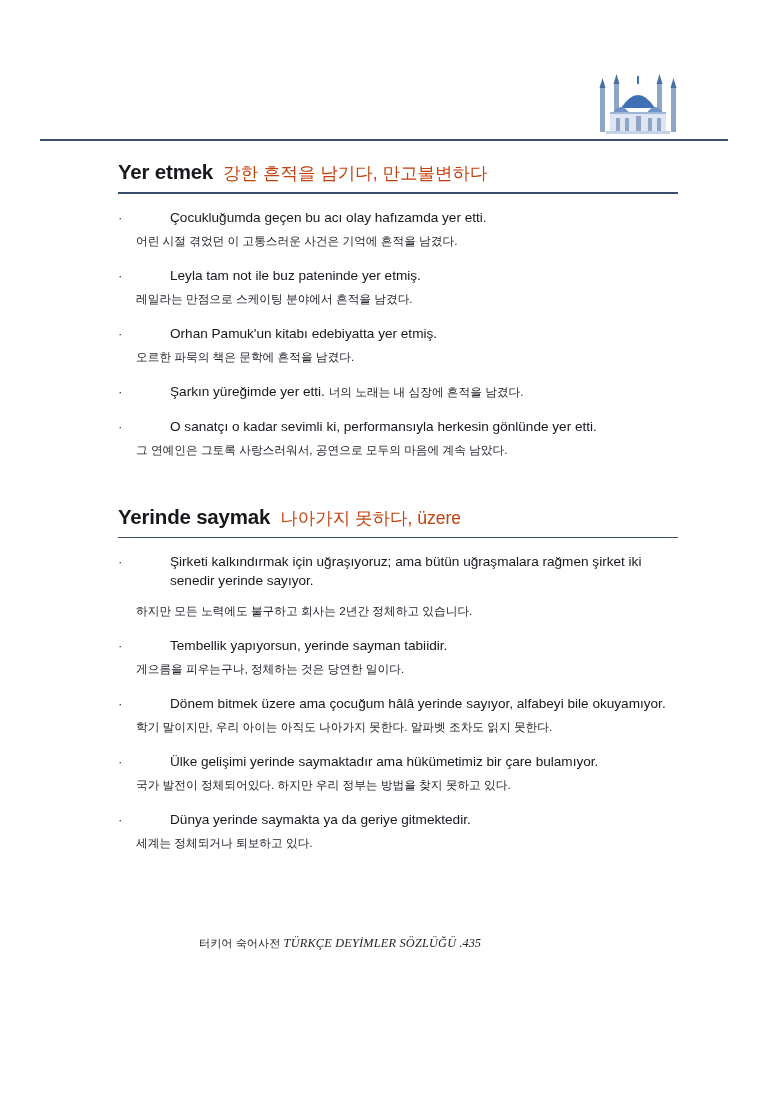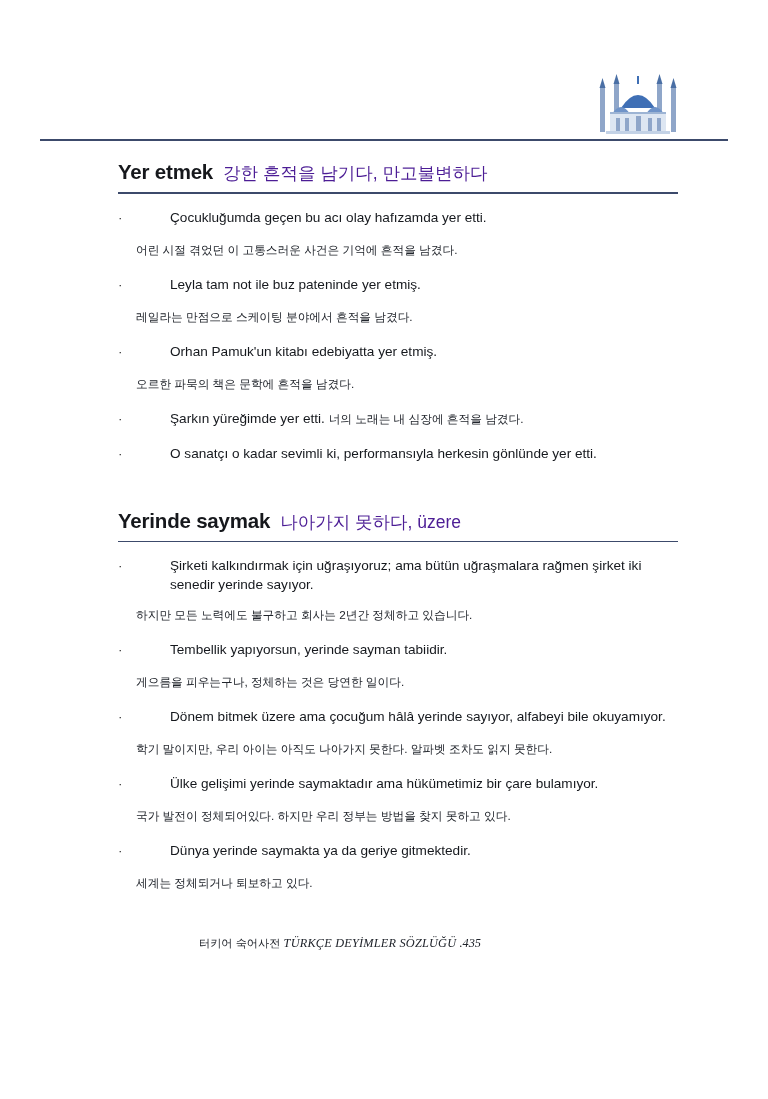--- a/index.html
+++ b/index.html
@@ -71,21 +71,21 @@
   .headword {
     font-size: 20.5px;
     font-weight: bold;
     color: #16181c;
     letter-spacing: -0.2px;
     white-space: nowrap;
   }
   .headword-ko {
     font-size: 17.5px;
     font-weight: 500;
-    color: #4c1d95;
+    color: #c2410c;
     white-space: nowrap;
   }
   .entry-rule {
     width: 100%;
     height: 1.5px;
     background: #3c4a6b;
     margin-bottom: 14px;
   }
 
   .examples {
@@ -112,21 +112,21 @@
   .tr {
     font-size: 13.6px;
     line-height: 19px;
     color: #15181d;
     margin-left: 40px;
   }
   .ko {
     font-size: 11.7px;
     line-height: 18px;
     color: #20242b;
-    margin-top: 14px;
+    margin-top: 5px;
     padding-left: 6px;
   }
   .ko.tight {
     margin-top: 12px;
   }
   .inline-ko {
     font-size: 11.7px;
     color: #20242b;
   }
 
@@ -228,20 +228,21 @@
         <li class="ex">
           <span class="bullet">·</span>
           <div class="tr">
             <span>Şarkın yüreğimde yer etti.</span>
             <span class="inline-ko">너의 노래는 내 심장에 흔적을 남겼다.</span>
           </div>
         </li>
         <li class="ex">
           <span class="bullet">·</span>
           <div class="tr">O sanatçı o kadar sevimli ki, performansıyla herkesin gönlünde yer etti.</div>
+          <div class="ko">그 연예인은 그토록 사랑스러워서, 공연으로 모두의 마음에 계속 남았다.</div>
         </li>
       </ul>
     </section>
 
     <section class="entry second">
       <div class="entry-head">
         <span class="headword">Yerinde saymak</span>
         <span class="headword-ko">나아가지 못하다, üzere</span>
       </div>
       <div class="entry-rule"></div>

